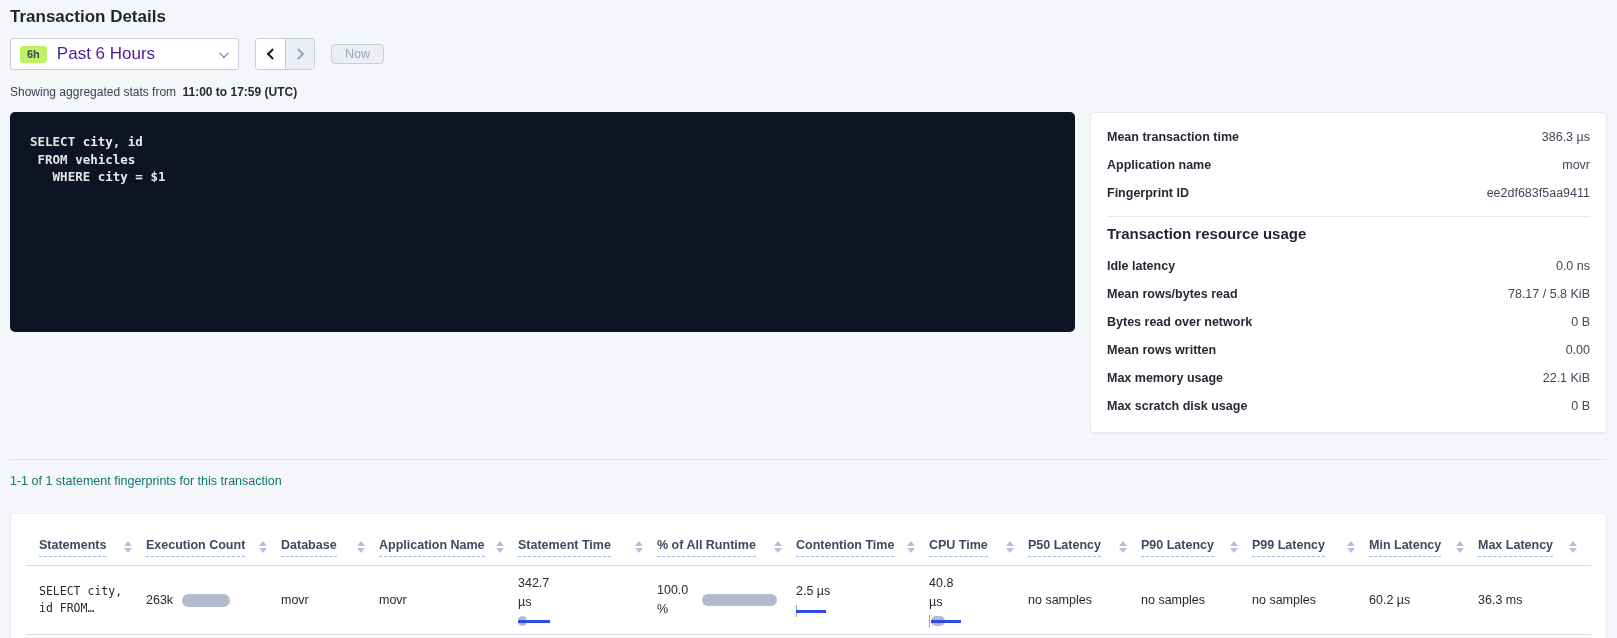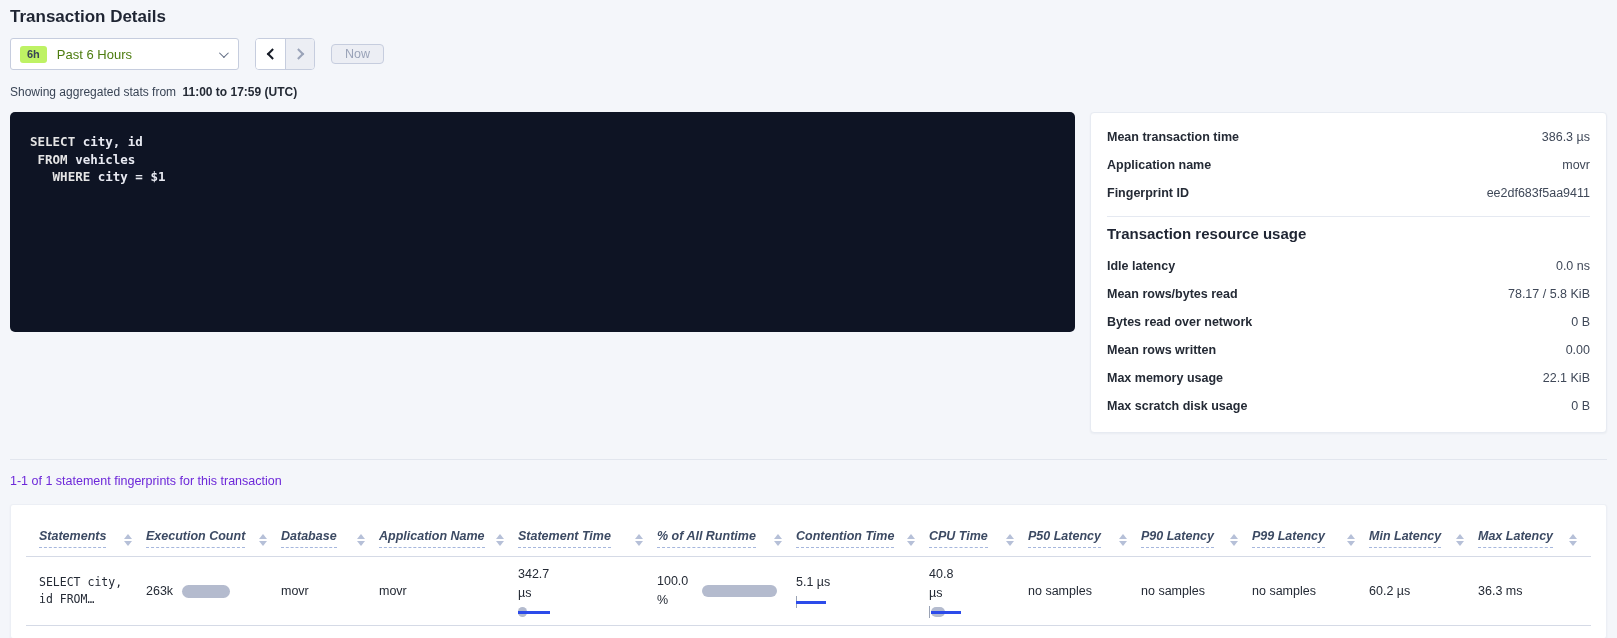--- a/index.html
+++ b/index.html
@@ -20,21 +20,21 @@
   .controls { display:flex; align-items:center; gap:16px; margin-top:11px; }
   .range-select {
     width:229px; height:32px; background:#fff;
     border:1px solid #c6cdde; border-radius:3px;
     display:flex; align-items:center; padding:0 12px 0 9px; cursor:pointer;
   }
   .range-badge {
     background:#bef264; color:#394455; border-radius:3px;
     font-size:11px; font-weight:bold; padding:3px 7px; line-height:1;
   }
-  .range-label { margin-left:10px; font-size:13px; color:#4d7c0f; }
+  .range-label { margin-left:10px; font-size:17px; color:#4c1d95; }
   .caret-down {
     margin-left:auto; width:7px; height:7px;
     border-right:1.5px solid #5f6b82; border-bottom:1.5px solid #5f6b82;
     transform:rotate(45deg) translateY(-2px);
   }
   .seg { display:flex; height:32px; border:1px solid #c6cdde; border-radius:4px; overflow:hidden; background:#fff; }
   .seg-btn { width:29px; height:100%; display:flex; align-items:center; justify-content:center; background:#fff; border:none; cursor:pointer; padding:0; }
   .seg-btn + .seg-btn { border-left:1px solid #c6cdde; }
   .seg-btn.disabled { background:#eceef4; cursor:default; }
   .chev { width:8px; height:8px; border-left:2px solid #161b26; border-bottom:2px solid #161b26; }
@@ -66,34 +66,34 @@
     padding:10px 16px 12px;
   }
   .kv-row { display:flex; justify-content:space-between; align-items:center; padding:7px 0; font-size:12.5px; }
   .kv-label { font-weight:bold; color:#242a35; }
   .kv-value { color:#3f4858; text-align:right; }
   .card-divider { border:none; border-top:1px solid #e5e9f1; margin:9px 0 8px; }
   .card-section-title { font-size:15px; font-weight:bold; color:#1f2533; margin:6px 0 10px; }
 
   
   .page-divider { border:none; border-top:1px solid #e2e6ee; margin:26px 0 0; }
-  .stmt-summary { margin:14px 0 16px; font-size:12.5px; color:#6d28d9; }
+  .stmt-summary { margin:14px 0 25px; font-size:12.5px; color:#0f766e; }
 
   
   .table-card {
     background:#fff; border-radius:3px; border:1px solid #eceff5;
     box-shadow:0 1px 2px rgba(44,59,93,.05); padding:10px 0 12px;
   }
   .tgrid {
     display:grid;
     grid-template-columns:107px 135px 98px 139px 139px 139px 133px 99px 113px 111px 117px 109px 1fr;
     margin:0 15px; padding-left:13px;
   }
   .thead { border-bottom:1px solid #d5dae6; }
-  .th { display:flex; justify-content:space-between; align-items:center; padding:14px 14px 8px 0; cursor:pointer;font-style:italic; }
+  .th { display:flex; justify-content:space-between; align-items:flex-start; padding:14px 14px 8px 0; cursor:pointer; }
   .th-label {
     font-size:12.5px; font-weight:bold; color:#3c4a63;
     border-bottom:1px dashed #a6b7dd; padding-bottom:4px; white-space:nowrap;
   }
   .sort-icon { display:flex; flex-direction:column; gap:2px; margin-top:3px; flex:none; }
   .tri { width:0; height:0; border-left:4px solid transparent; border-right:4px solid transparent; display:block; }
   .tri-up { border-bottom:5px solid #b6c0d8; }
   .tri-down { border-top:5px solid #b6c0d8; }
 
   .trow { border-bottom:1px solid #d5dae6; min-height:64px; align-items:center; }
@@ -315,21 +315,21 @@
         </div>
       </div>
       <div class="cell pct-cell">
         <div class="stacked">
           <span>100.0</span>
           <span>%</span>
         </div>
         <span class="hbar" style="width:75px; height:12px; border-radius:6px;"></span>
       </div>
       <div class="cell">
-        <div>5.1 µs</div>
+        <div>2.5 µs</div>
         <div class="mini-chart" style="width:34px; margin-top:8px;">
           <span class="mini-tick"></span>
           <span class="mini-line" style="left:0; width:30px;"></span>
         </div>
       </div>
       <div class="cell">
         <div class="stacked">
           <span>40.8</span>
           <span>µs</span>
         </div>

